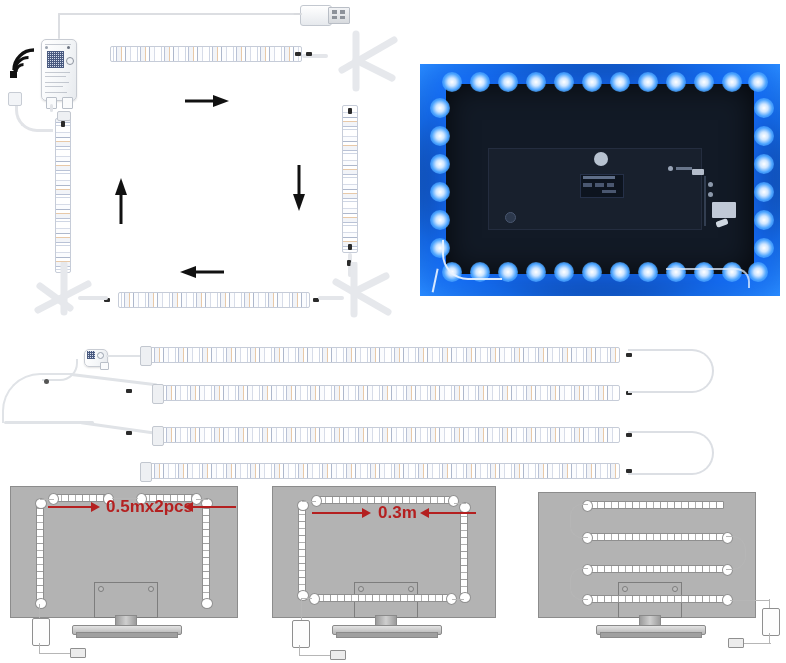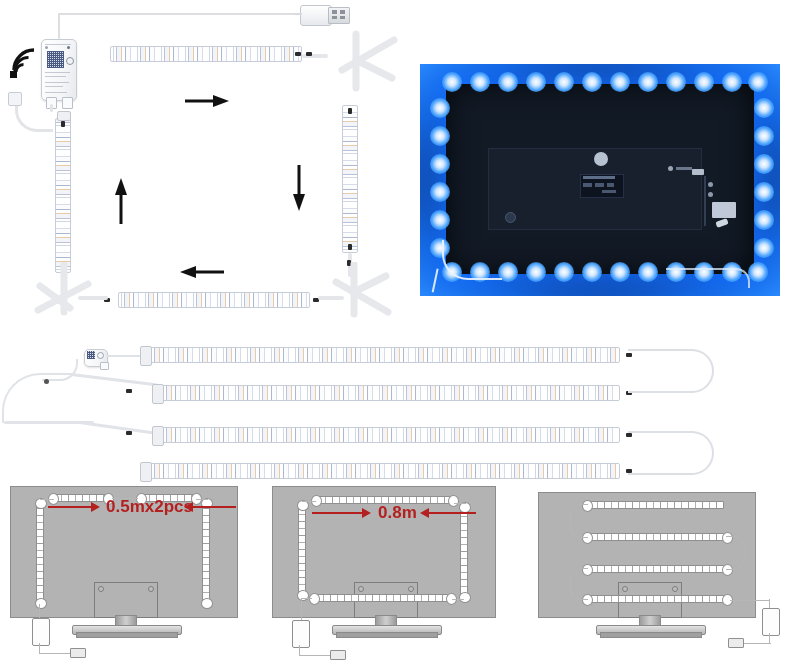--- a/index.html
+++ b/index.html
@@ -467,21 +467,21 @@
 
     <div class="olead" style="left:33px;top:114px;width:1px;height:24px;border-width:0 0 0 1px;"></div>
     <div class="oadapter" style="left:24px;top:136px;width:16px;height:26px;"></div>
     <div class="olead" style="left:31px;top:161px;width:1px;height:10px;border-width:0 0 0 1px;"></div>
     <div class="olead" style="left:31px;top:170px;width:32px;height:1px;border-width:0 0 1px 0;"></div>
     <div class="ousb" style="left:62px;top:166px;width:14px;height:8px;"></div>
 
     <div>
       <div class="redline" style="left:44px;top:28px;width:52px;"></div>
       <div class="redhead right" style="left:94px;top:24px;"></div>
-      <div class="redlabel" style="left:110px;top:19px;font-size:17px;">0.8m</div>
+      <div class="redlabel" style="left:110px;top:19px;font-size:17px;">0.3m</div>
       <div class="redhead left" style="left:152px;top:24px;"></div>
       <div class="redline" style="left:160px;top:28px;width:48px;"></div>
     </div>
   </div>
 
   <div class="tvbox" style="left:534px;top:484px;width:250px;height:175px;">
     <div class="tvscreen" style="left:4px;top:8px;width:216px;height:124px;"></div>
     <div class="tvvesa" style="left:84px;top:98px;width:62px;height:34px;">
       <span class="scr" style="left:3px;top:3px;"></span>
       <span class="scr" style="right:3px;top:3px;"></span>

